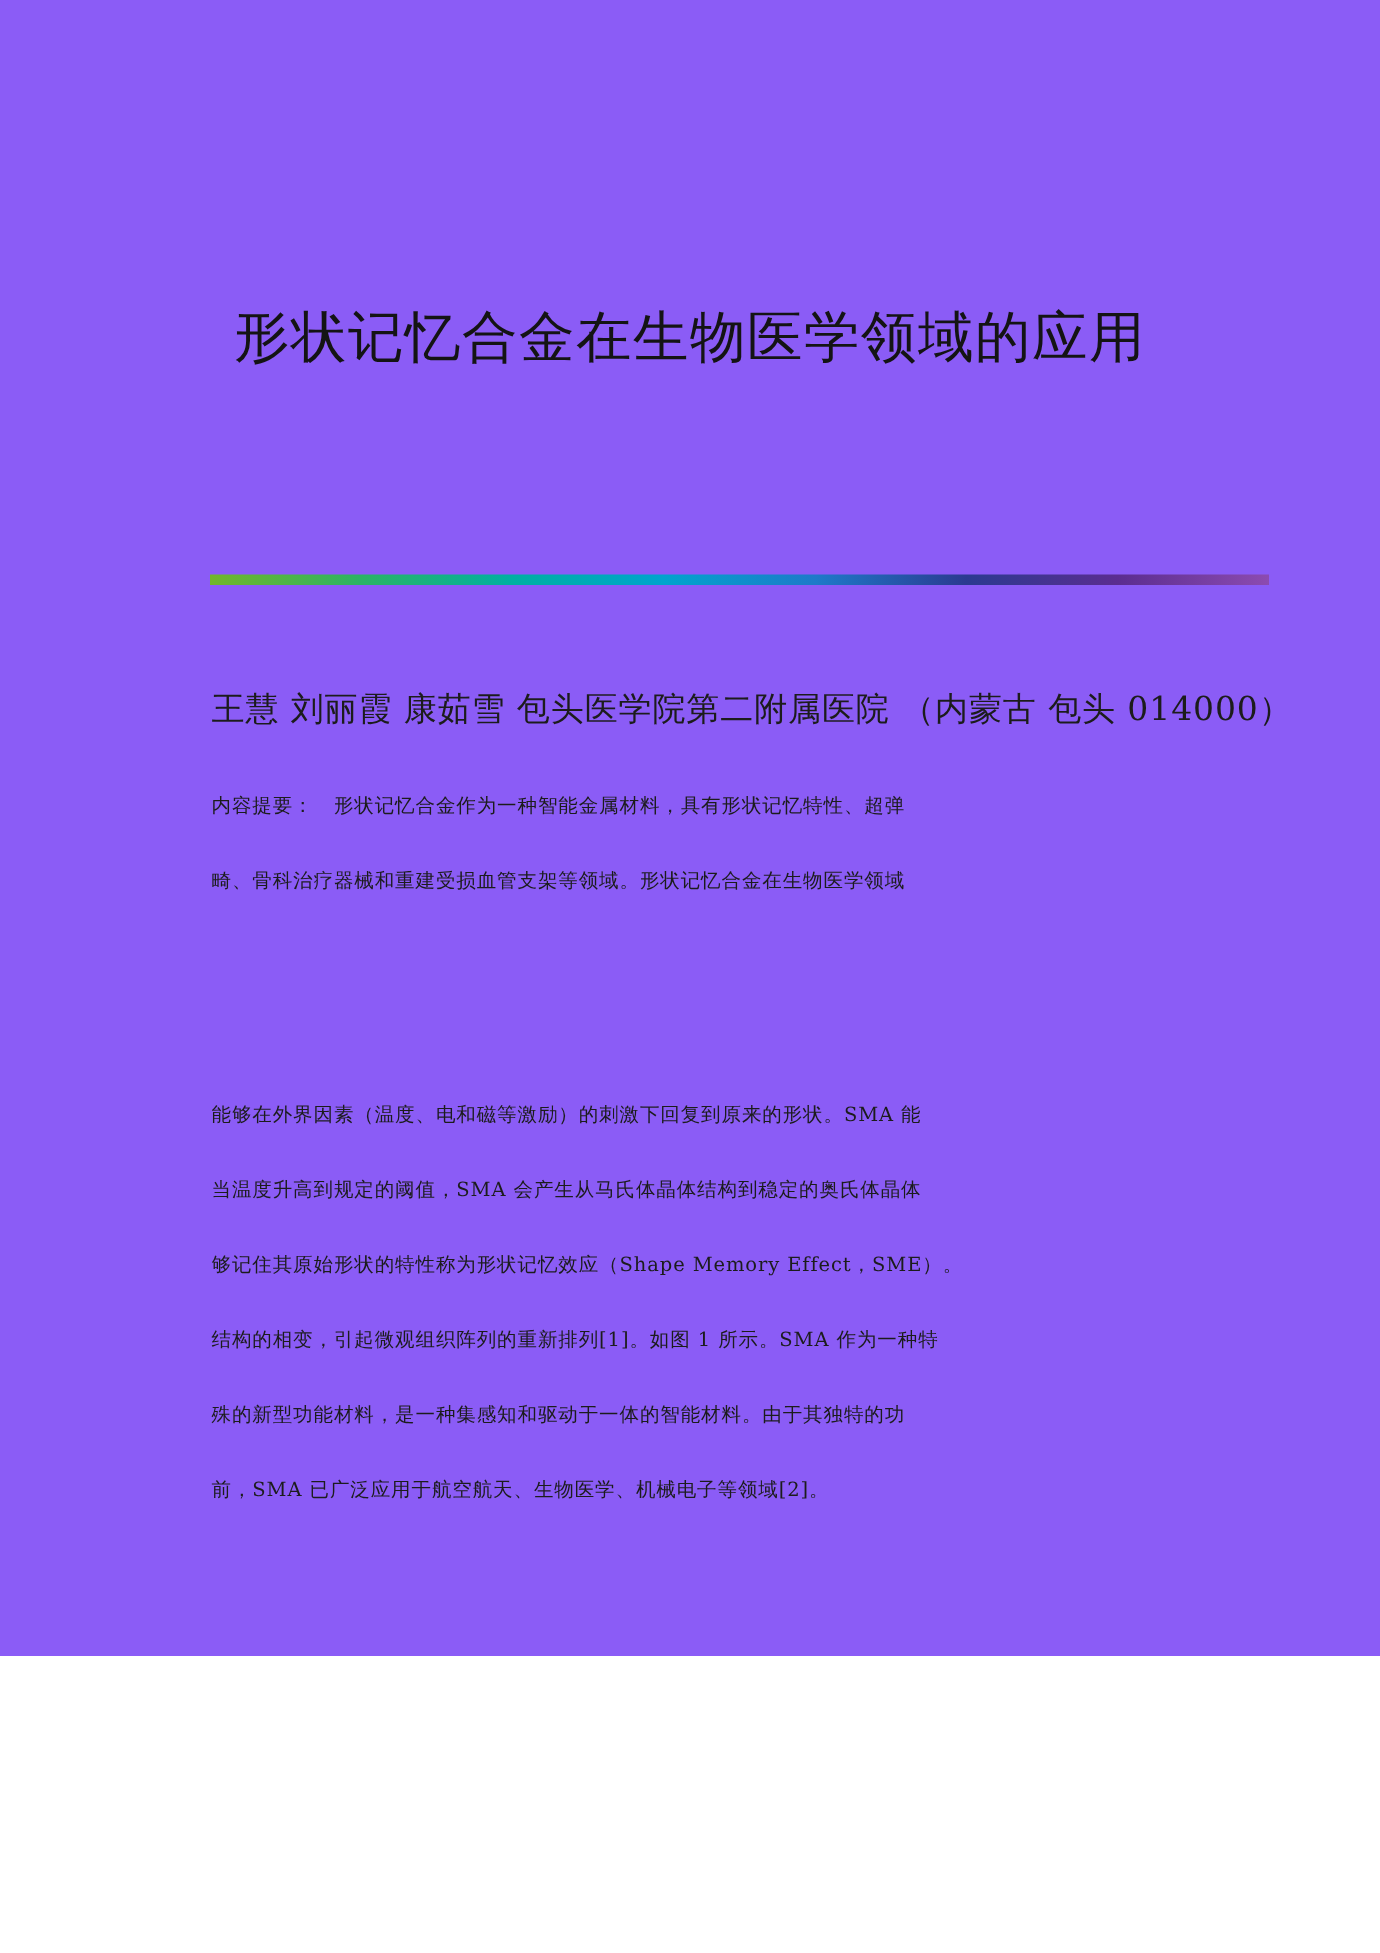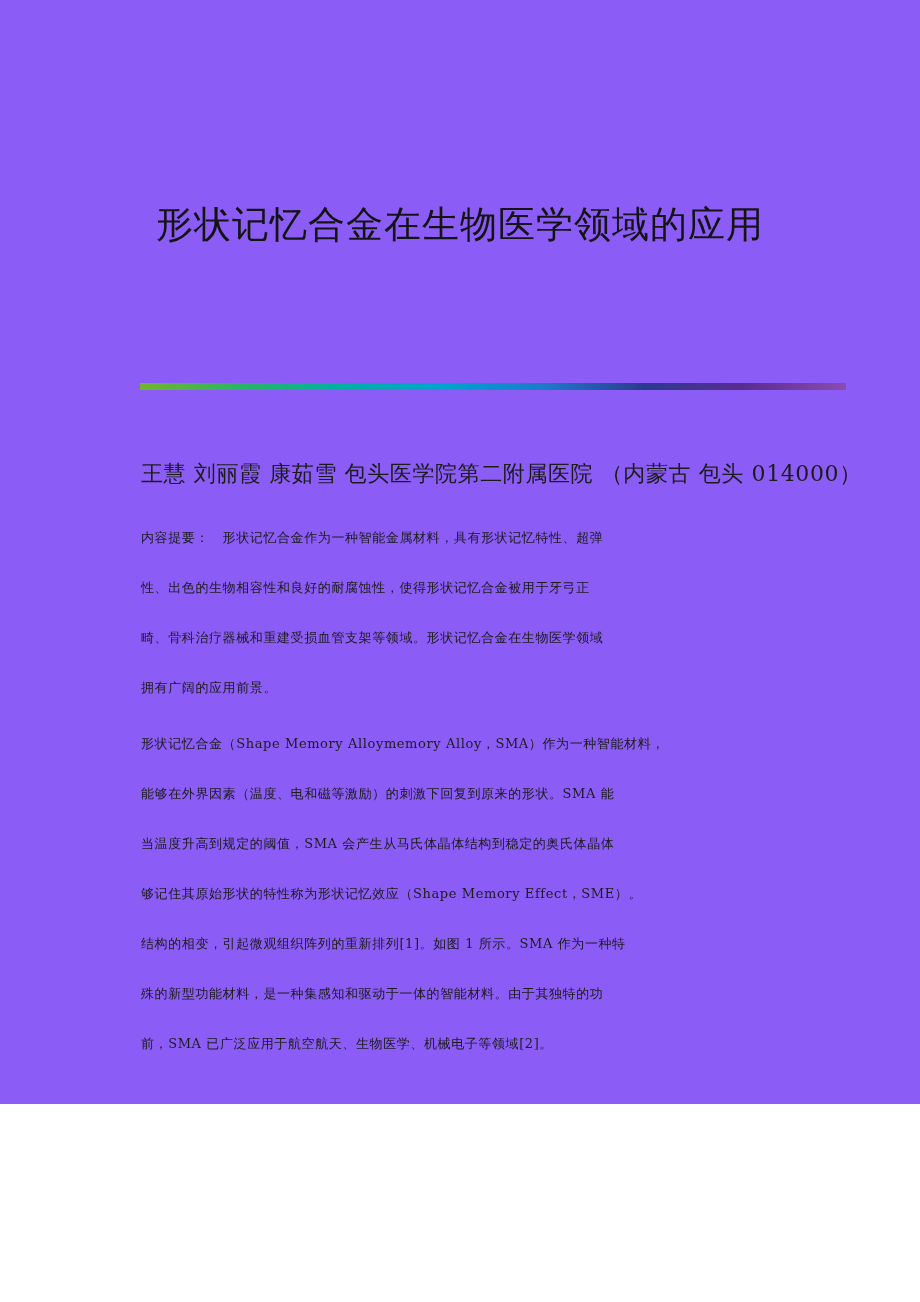--- a/index.html
+++ b/index.html
@@ -69,27 +69,24 @@
 <div class="page">
 
   <h1 class="title">形状记忆合金在生物医学领域的应用</h1>
 
   <div class="divider" style="background: linear-gradient(90deg, rgb(114, 182, 41), rgb(43, 179, 101), rgb(0, 176, 162), rgb(0, 164, 205), rgb(30, 122, 201), rgb(43, 58, 144), rgb(91, 45, 144), rgb(140, 75, 176));"></div>
 
   <p class="byline">王慧 刘丽霞 康茹雪 包头医学院第二附属医院 （内蒙古 包头 014000）</p>
 
   <div class="paragraph abstract">
       <div class="text-line">内容提要：　形状记忆合金作为一种智能金属材料，具有形状记忆特性、超弹</div>
-      <div class="text-line">性、出色的生物相容性和良好的耐腐蚀性，使得形状记忆合金被用于牙弓正</div>
       <div class="text-line">畸、骨科治疗器械和重建受损血管支架等领域。形状记忆合金在生物医学领域</div>
-      <div class="text-line">拥有广阔的应用前景。</div>
     </div>
 
   <div class="paragraph body-para">
-      <div class="text-line">形状记忆合金（Shape Memory Alloymemory Alloy，SMA）作为一种智能材料，</div>
       <div class="text-line">能够在外界因素（温度、电和磁等激励）的刺激下回复到原来的形状。SMA 能</div>
       <div class="text-line">当温度升高到规定的阈值，SMA 会产生从马氏体晶体结构到稳定的奥氏体晶体</div>
       <div class="text-line">够记住其原始形状的特性称为形状记忆效应（Shape Memory Effect，SME）。</div>
       <div class="text-line">结构的相变，引起微观组织阵列的重新排列[1]。如图 1 所示。SMA 作为一种特</div>
       <div class="text-line">殊的新型功能材料，是一种集感知和驱动于一体的智能材料。由于其独特的功</div>
       <div class="text-line">前，SMA 已广泛应用于航空航天、生物医学、机械电子等领域[2]。</div>
     </div>
 
 </div>
 

